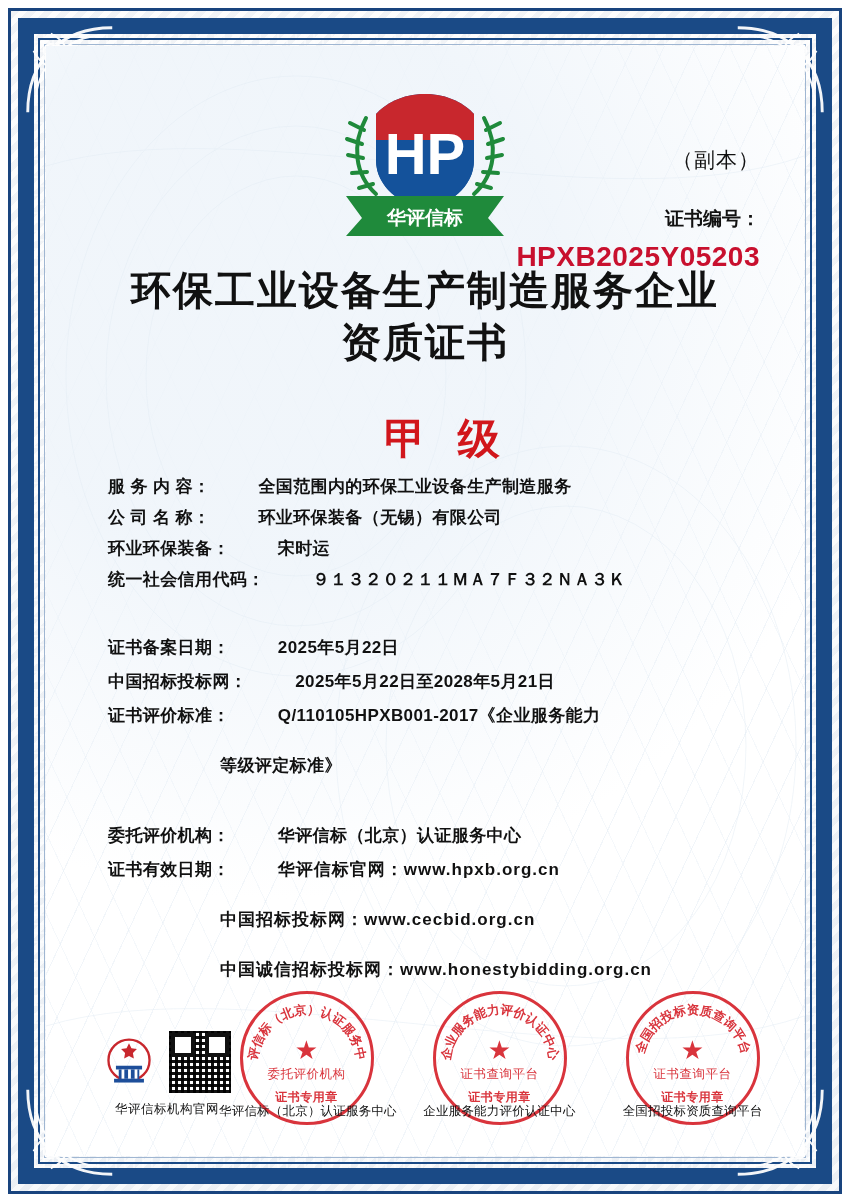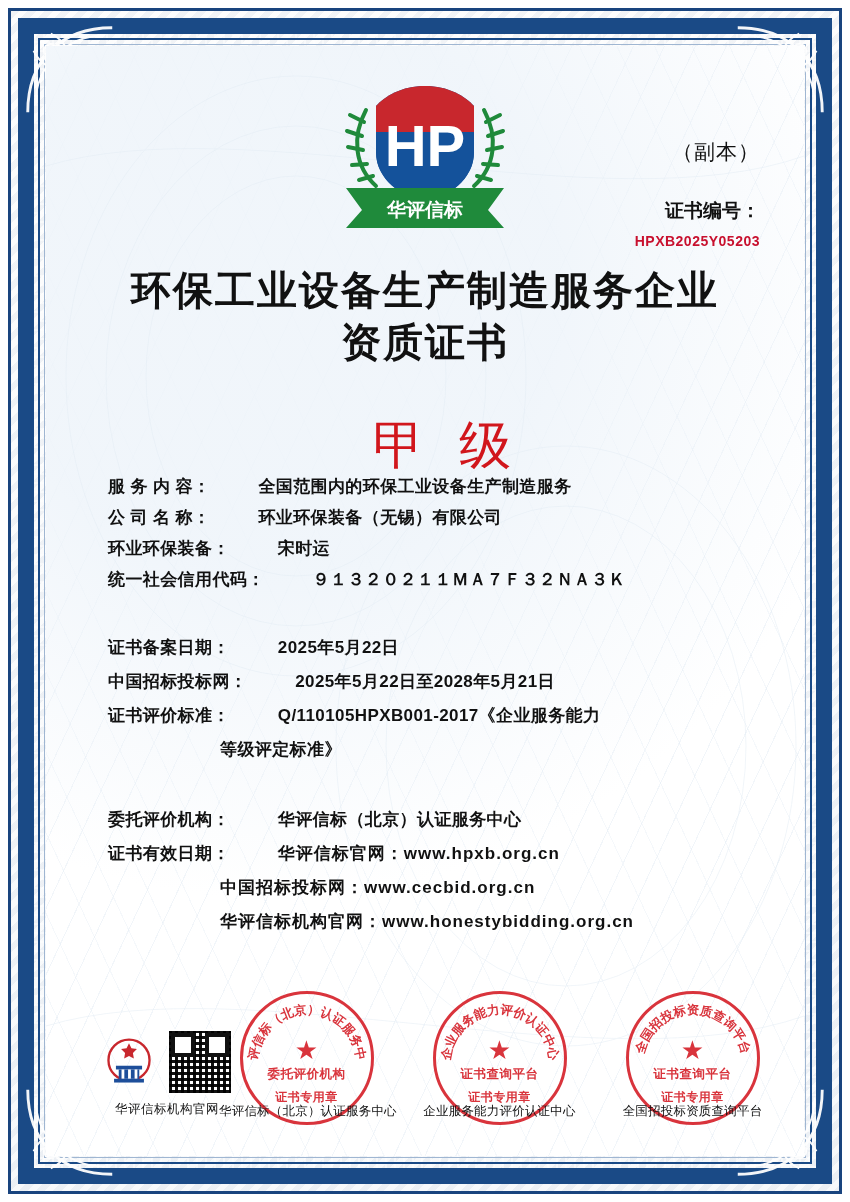--- a/index.html
+++ b/index.html
@@ -78,21 +78,21 @@
   .guilloche {
     position: absolute;
     inset: 0;
     opacity: .5;
     pointer-events: none;
   }
 
   
   .header {
     position: absolute;
-    left: 0; right: 0; top: 24px;
+    left: 0; right: 0; top: 32px;
     height: 160px;
   }
   .logo {
     position: absolute;
     left: 50%;
     transform: translateX(-50%);
     top: 0;
     width: 230px;
     height: 160px;
   }
@@ -109,21 +109,21 @@
     right: 44px;
     top: 128px;
     font-size: 19px;
     color: #111;
     font-weight: 700;
   }
   .cert-no-value {
     position: absolute;
     right: 44px;
     top: 163px;
-    font-size: 14px;
+    font-size: 28px;
     color: #c8102e;
     font-weight: 700;
     letter-spacing: .5px;
   }
 
   
   .title-block {
     position: absolute;
     left: 0; right: 0;
     top: 218px;
@@ -134,22 +134,22 @@
     font-weight: 700;
     color: #111;
     letter-spacing: 2px;
     line-height: 1.3;
   }
   .grade {
     position: absolute;
     left: 0; right: 0;
     top: 365px;
     text-align: center;
-    font-size: 52px;
-    font-weight: 400;
+    font-size: 42px;
+    font-weight: 700;
     color: #d1161c;
     letter-spacing: 10px;
     padding-left: 44px;
   }
 
   
   .fields {
     position: absolute;
     left: 62px;
     right: 54px;
@@ -169,20 +169,21 @@
   }
   .row .v {
     flex: 1;
   }
   .grp2 { margin-top: 36px; }
   .grp2 .row { line-height: 34px; }
   .grp3 { margin-top: 36px; }
   .grp3 .row { line-height: 34px; }
   .indent {
     padding-left: 112px;
+    margin-top: 16px;
   }
   .url {
     letter-spacing: 1px;
   }
 
   
   .footer {
     position: absolute;
     left: 0; right: 0;
     bottom: 34px;
@@ -261,21 +262,21 @@
     transform: translate(-50%,-50%);
     font-size: 26px;
     color: #d6232c;
     line-height: 1;
   }
   .stamp .mid {
     position: absolute;
     left: 0; right: 0;
     top: 56%;
     font-size: 12.5px;
-    font-weight: 700;
+    font-weight: 400;
     letter-spacing: .5px;
   }
   .stamp .bot {
     position: absolute;
     left: 0; right: 0;
     top: 74%;
     font-size: 12px;
     font-weight: 700;
     letter-spacing: .5px;
     text-align: center;
@@ -417,21 +418,21 @@
           <span class="v">华评信标（北京）认证服务中心</span>
         </div>
         <div class="row">
           <span class="k">证书有效日期：</span>
           <span class="v url">华评信标官网：www.hpxb.org.cn</span>
         </div>
         <div class="row">
           <span class="v indent url">中国招标投标网：www.cecbid.org.cn</span>
         </div>
         <div class="row">
-          <span class="v indent url">华评信标机构官网：www.honestybidding.org.cn</span>
+          <span class="v indent url">中国诚信招标投标网：www.honestybidding.org.cn</span>
         </div>
       </div>
     </div>
 
     <div class="footer">
 
       <div class="emblem-group">
         <div class="emblem-row">
           <svg class="emblem" viewBox="0 0 60 60">
             <circle cx="30" cy="28" r="22" fill="none" stroke="#c8272d" stroke-width="2.5"></circle>

